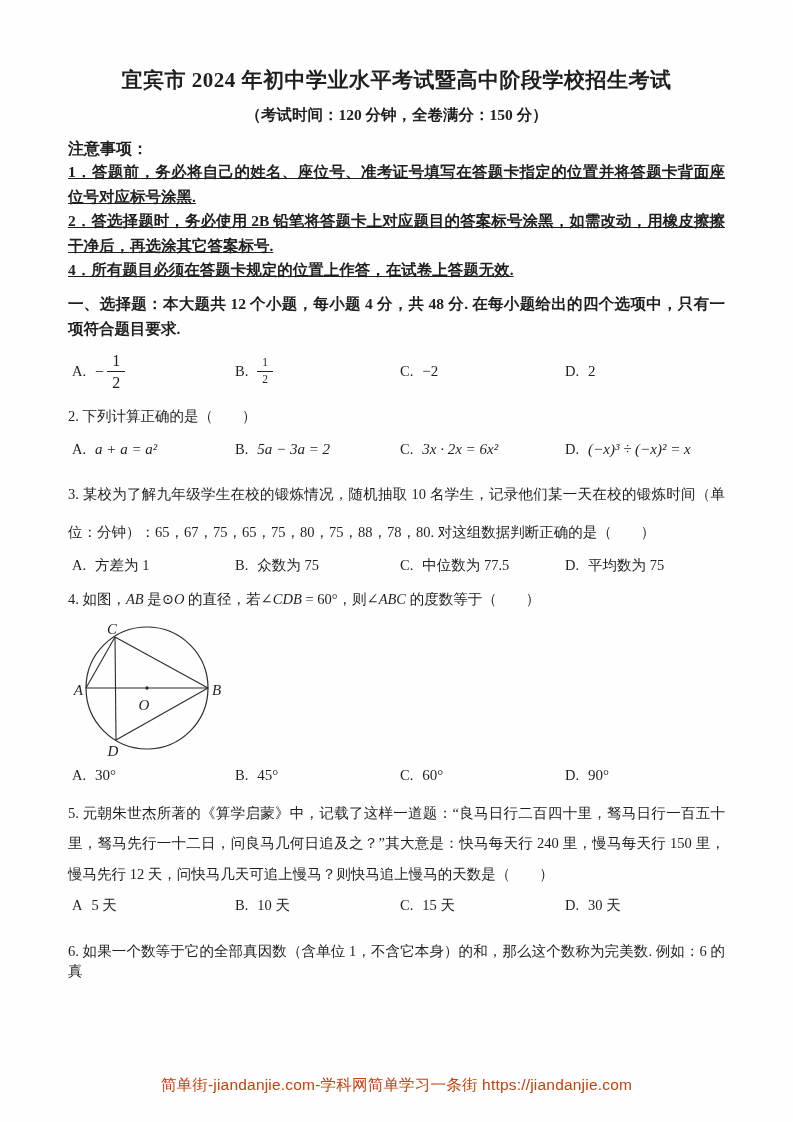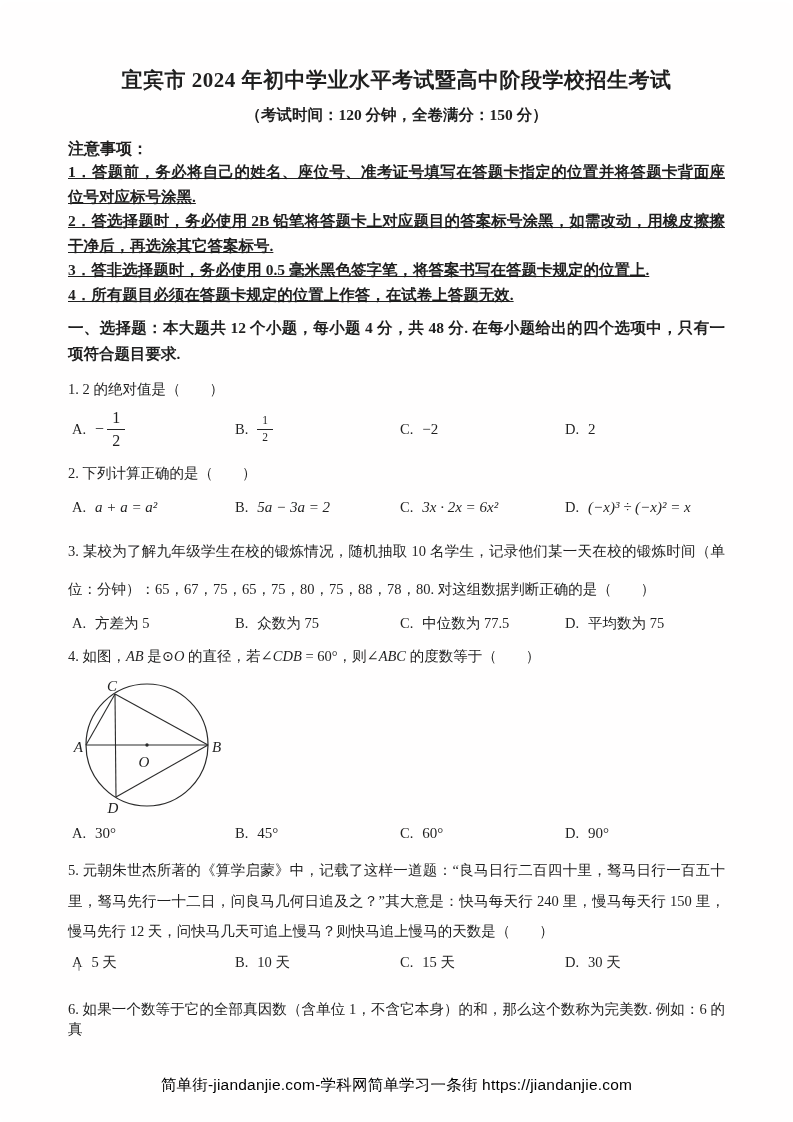--- a/index.html
+++ b/index.html
@@ -86,46 +86,44 @@
   .frac.small { font-size:11.5px; }
   .msign { font-size:16px; margin-right:3px; }
   
   .figure-wrap { margin:4px 0 0 -4px; height:150px; }
   .fig-label { font-size:15px; font-style:italic; font-family:"Liberation Serif","DejaVu Serif",serif; fill:#1f1f1f; }
   
   .footer {
     position:absolute; left:0; right:0; bottom:28px;
     text-align:center;
     font-family:"Liberation Sans","DejaVu Sans",sans-serif;
-    font-size:15.5px; color:#000000; letter-spacing:0.2px;
+    font-size:15.5px; color:#c2410c; letter-spacing:0.2px;
   }
   
   .stray {
     position:absolute; left:78px; top:962px;
     width:2px; height:7px; background:#b9b9b9; border-radius:1px;
   }
 </style>
 </head>
 <body>
 
 <div class="page">
 
   <h1 class="title">宜宾市 2024 年初中学业水平考试暨高中阶段学校招生考试</h1>
   <div class="meta">（考试时间：120 分钟，全卷满分：150 分）</div>
 
   <div class="notice-head">注意事项：</div>
   <p class="notice-item">1．答题前，务必将自己的姓名、座位号、准考证号填写在答题卡指定的位置并将答题卡背面座位号对应标号涂黑.</p>
   <p class="notice-item">2．答选择题时，务必使用 2B 铅笔将答题卡上对应题目的答案标号涂黑，如需改动，用橡皮擦擦干净后，再选涂其它答案标号.</p>
-  <p class="notice-item">3．答非选择题时，务必使用 0.5 毫米黑色签字笔，将答案书写在答题卡规定的位置上.</p>
   <p class="notice-item">4．所有题目必须在答题卡规定的位置上作答，在试卷上答题无效.</p>
 
   <p class="section-heading">一、选择题：本大题共 12 个小题，每小题 4 分，共 48 分. 在每小题给出的四个选项中，只有一项符合题目要求.</p>
 
   <div class="q1-block">
-    <p class="stem">1. 2 的绝对值是（　　）</p>
     <div class="opts q1-opts">
       <div class="opt">
         <span class="olabel">A.</span>
         <span class="math msign upright">−</span>
         <span class="frac big">
             <span class="num">1</span>
             <span class="den">2</span>
           </span>
       </div>
       <div class="opt">
@@ -166,21 +164,21 @@
         <span class="oval math">(−x)³ ÷ (−x)² = x</span>
       </div>
     </div>
   </div>
 
   <div class="q3-block">
     <p class="stem multiline">3. 某校为了解九年级学生在校的锻炼情况，随机抽取 10 名学生，记录他们某一天在校的锻炼时间（单位：分钟）：65，67，75，65，75，80，75，88，78，80. 对这组数据判断正确的是（　　）</p>
     <div class="opts q3-opts">
       <div class="opt">
         <span class="olabel">A.</span>
-        <span>方差为 5</span>
+        <span>方差为 1</span>
       </div>
       <div class="opt">
         <span class="olabel">B.</span>
         <span>众数为 75</span>
       </div>
       <div class="opt">
         <span class="olabel">C.</span>
         <span>中位数为 77.5</span>
       </div>
       <div class="opt">

